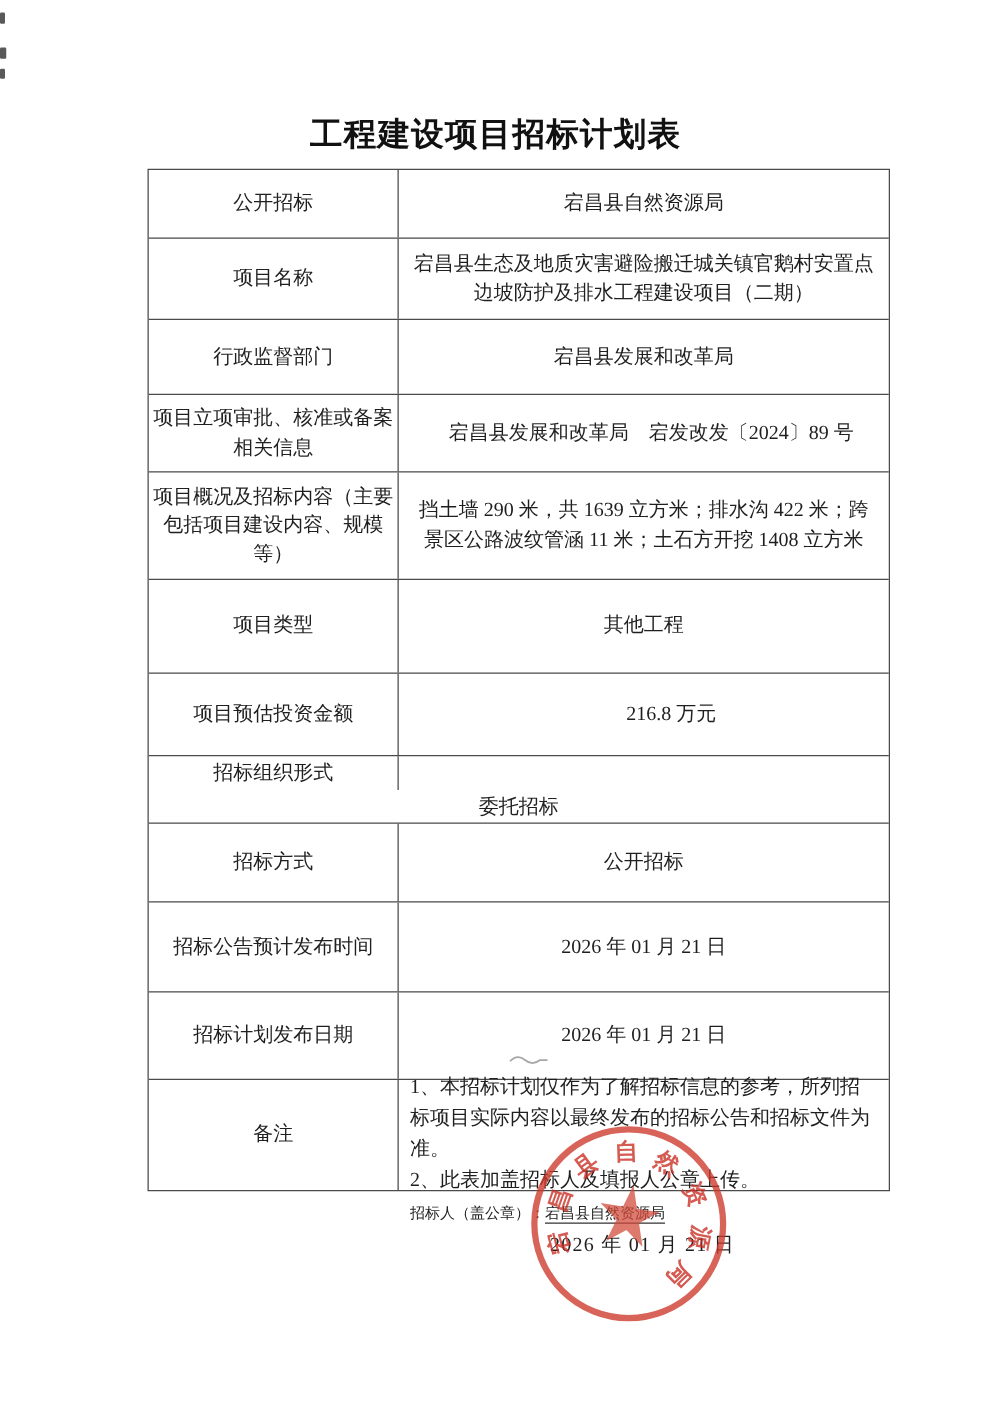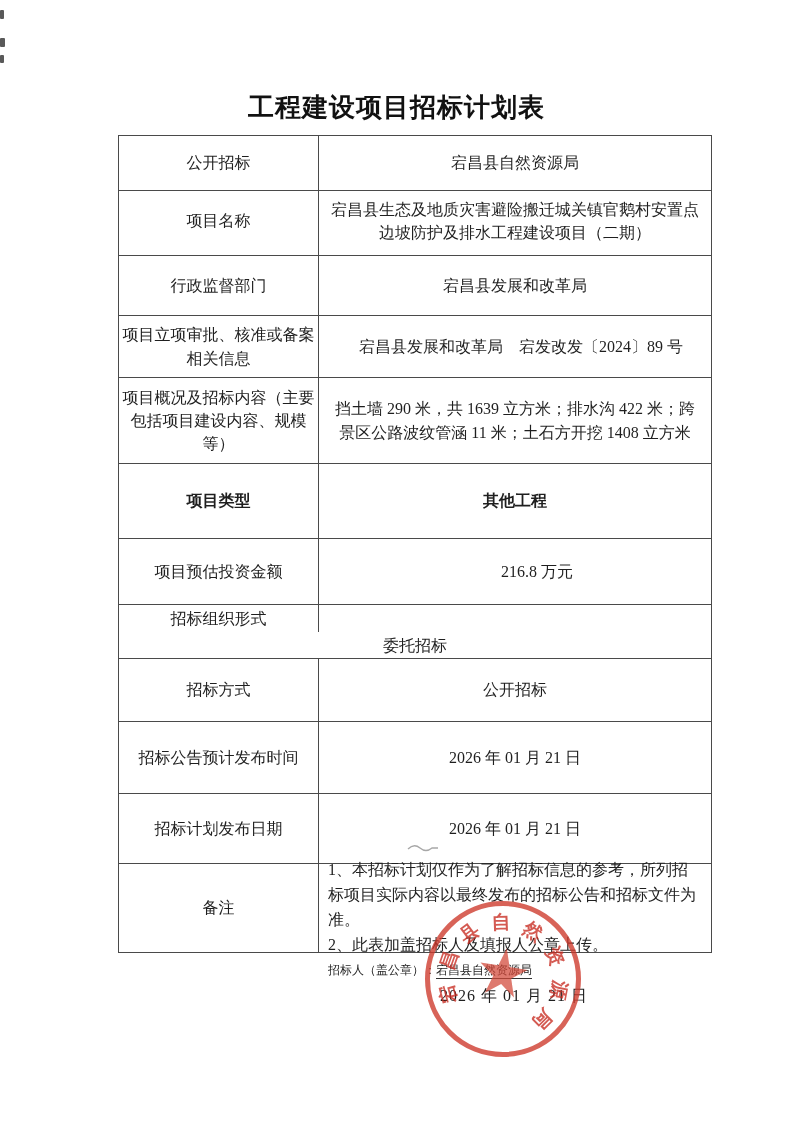--- a/index.html
+++ b/index.html
@@ -16,25 +16,25 @@
     position:absolute;left:118px;top:135px;width:592px;
     border:1px solid #4a4a4a;display:flex;flex-direction:column;
   }
   .tr{display:flex;border-top:1px solid #4a4a4a;}
   .tr:first-child{border-top:none;}
   .td{display:flex;align-items:center;justify-content:center;
       font-size:16px;line-height:1.45;text-align:center;box-sizing:border-box;}
   .td.label{width:200px;border-right:1px solid #4a4a4a;padding:2px 3px;flex:none;}
   .td.value{flex:1;padding:2px 9px;}
   .tr:nth-child(1){height:54px;}
-  .tr:nth-child(2){height:64px;font-family:Liberation Mono, monospace;}
+  .tr:nth-child(2){height:64px;}
   .tr:nth-child(3){height:59px;}
   .tr:nth-child(4){height:61px;gap:12px;}
   .tr:nth-child(5){height:85px;}
-  .tr:nth-child(6){height:74px;font-weight:bold;}
+  .tr:nth-child(6){height:74px;}
   .tr:nth-child(7){height:65px;gap:44px;}
   .tr:nth-child(8){height:53px;flex-direction:column;}
   .tr:nth-child(9){height:62px;}
   .tr:nth-child(10){height:71px;}
   .tr:nth-child(11){height:69px;}
   .tr:nth-child(12){height:88px;}
   .td.remark{flex-direction:column;align-items:flex-start;justify-content:center;
       text-align:left;line-height:1.55;}
   
   .sign-line{position:absolute;left:328px;top:962px;font-size:12px;white-space:nowrap;}

